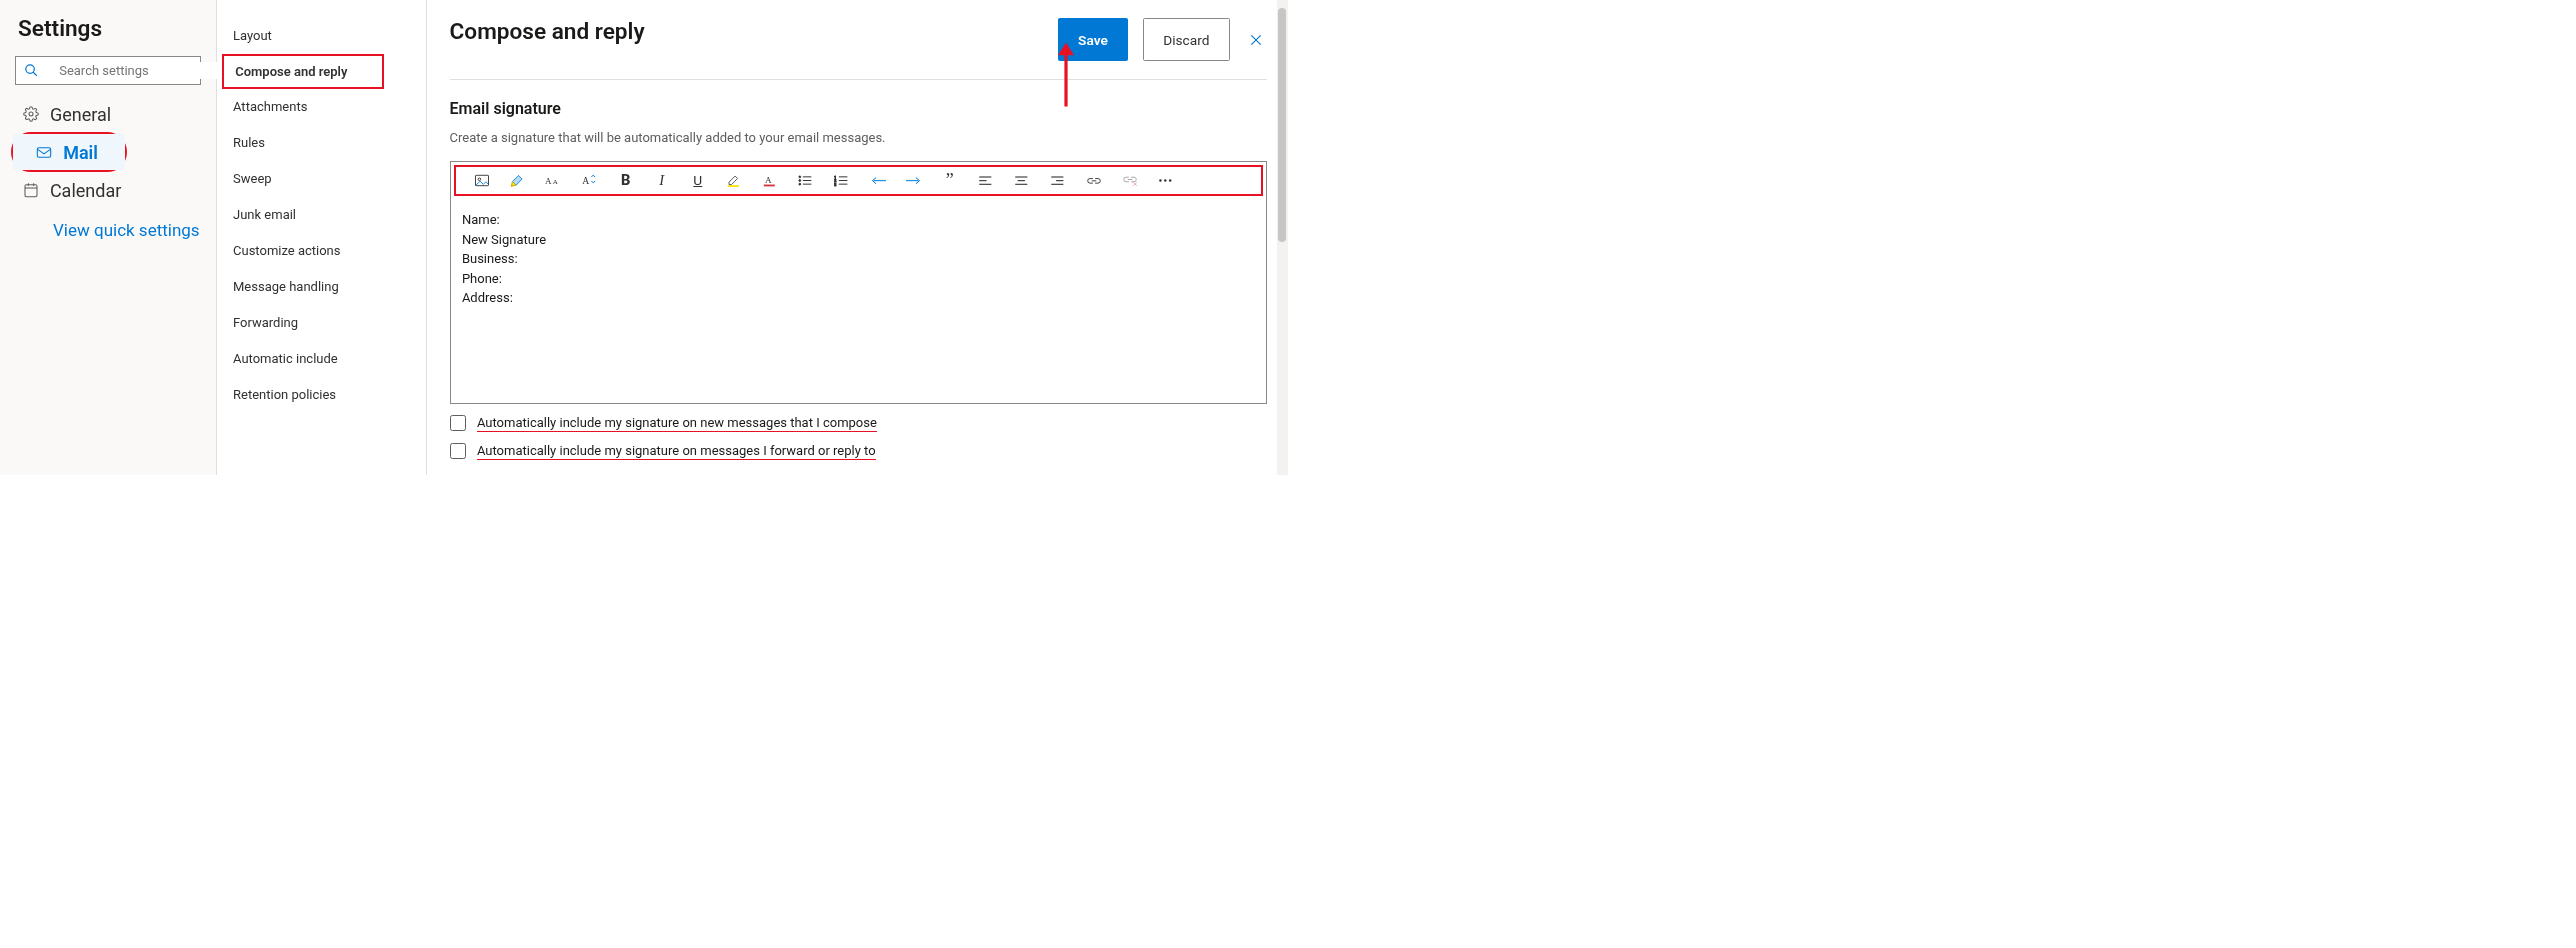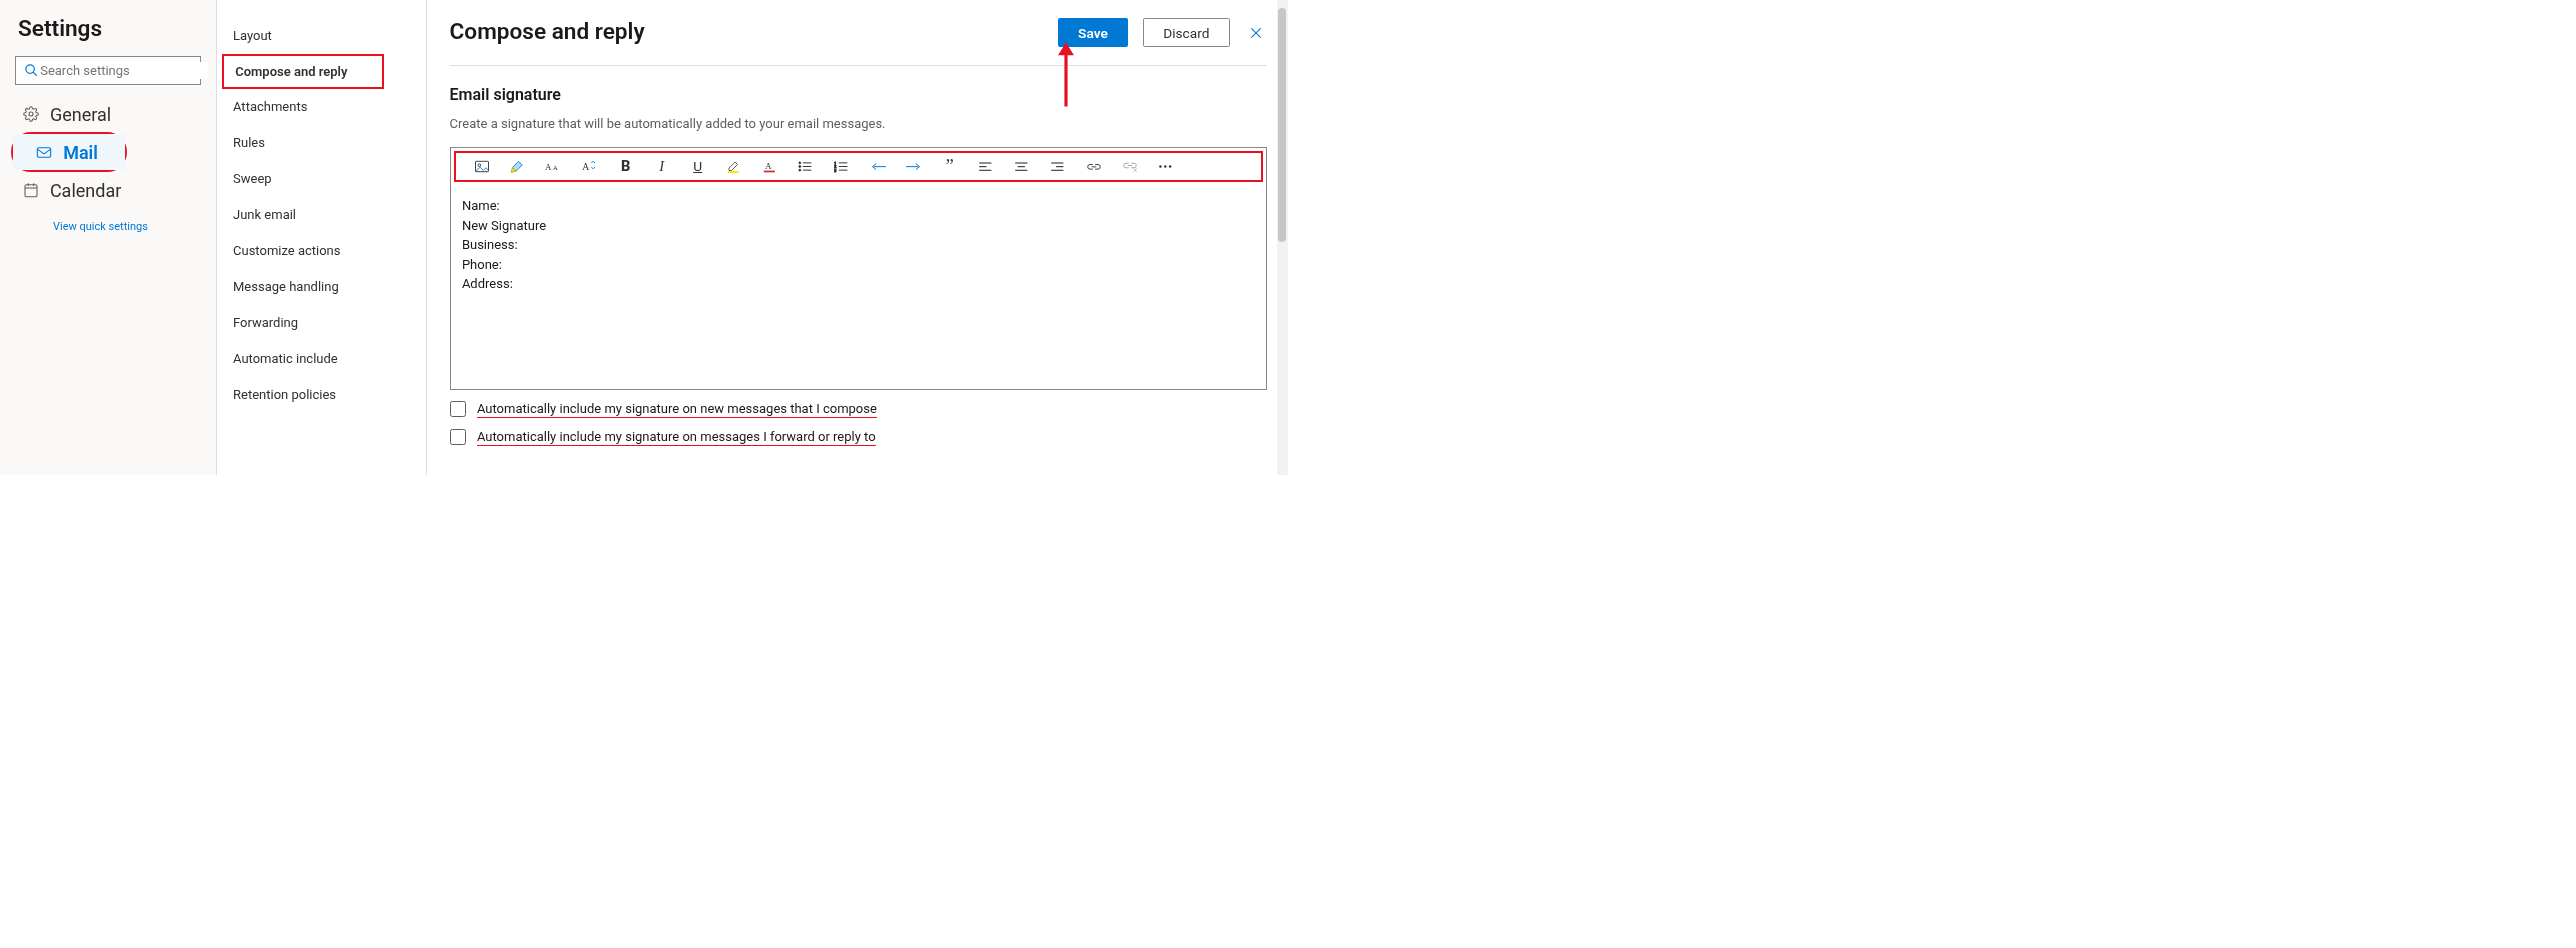--- a/index.html
+++ b/index.html
@@ -32,21 +32,21 @@
     margin: 0 0 14.6px 18px;
   }
   .search-box {
     margin: 0 14.6px 11.3px 14.6px;
     height: 29px;
     border: 0.8px solid #8a8886;
     background: #fff;
     display: flex;
     align-items: center;
     padding: 0 8px;
-    gap: 0;
+    gap: 19px;
   }
   .search-box svg { flex: 0 0 14.6px; }
   .search-box input {
     border: none;
     outline: none;
     font-size: 13px;
     flex: 1;
     font-family: inherit;
     color: #605e5c;
   }
@@ -63,21 +63,21 @@
   .cat.active {
     background: #eff6fc;
     color: #0078d4;
     font-weight: 600;
   }
   .cat.active svg { stroke: #0078d4; fill: none;}
   .cat svg { stroke:#605e5c; }
   .quick {
     padding: 11.3px 0 0 53px;
     color: #0078d4;
-    font-size: 11px;
+    font-size: 17px;
     cursor: pointer;
   }
   .red-box { border: 2.4px solid #e81123; }
   .red-box-cat { margin: 0 89px 0 11.3px; border-radius: 20px; }
 
   
   .col2 {
     width: 210px;
     flex: 0 0 210px;
     border-right: 0.8px solid #e1dfdd;
@@ -110,21 +110,21 @@
     font-size: 22.6px;
     font-weight: 600;
     margin: 0;
   }
   .hdr-actions {
     display: flex;
     align-items: center;
     gap: 14.6px;
   }
   .btn {
-    height: 29px;
+    height: 43px;
     padding: 0 19.4px;
     font-size: 13.7px;
     border-radius: 1.6px;
     cursor: pointer;
     font-family: inherit;
   }
   .btn-primary {
     background: #0078d4;
     color: #fff;
     border: 0.8px solid #0078d4;

